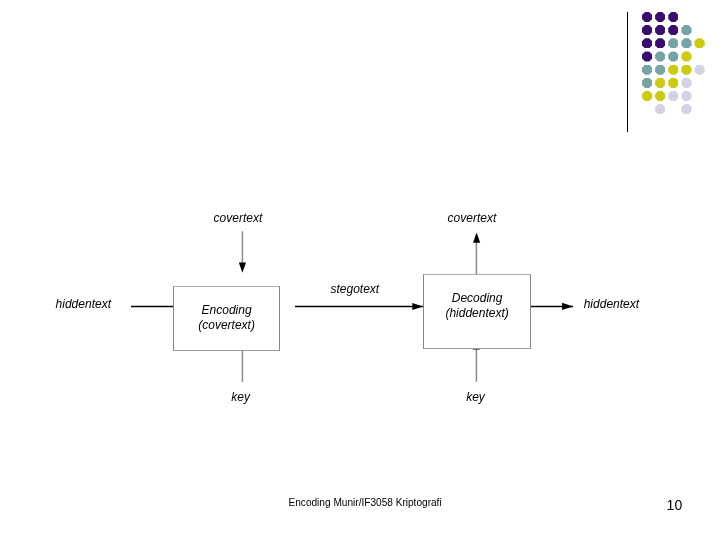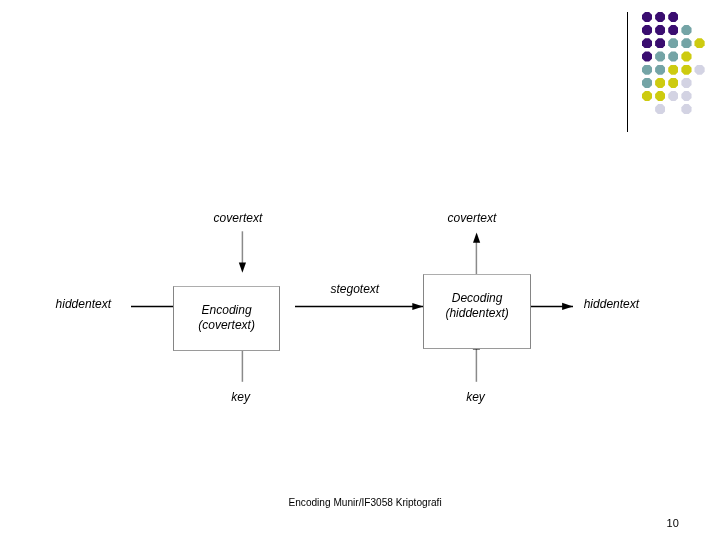--- a/index.html
+++ b/index.html
@@ -16,22 +16,22 @@
   
   #diagram{position:absolute;left:0;top:0;width:720px;height:540px;}
   .proc-box{position:absolute;border:1px solid #858585;border-top-color:#adadad;border-bottom-color:#9a9a9a;background:#fff;box-sizing:border-box;}
   .proc-text{position:absolute;width:100%;text-align:center;font-style:italic;
              font-size:12px;line-height:14px;color:#000;}
   .lbl{position:absolute;font-style:italic;font-size:12px;color:#000;white-space:nowrap;}
 
   
   #footer-text{position:absolute;left:288.5px;top:496.7px;font-size:10.1px;color:#000;
                font-family:"Liberation Sans",sans-serif;}
-  #page-number{position:absolute;left:666.6px;top:497.4px;font-size:11px;color:#000;
-               font-family:"Liberation Sans",sans-serif;margin-top:20px;}
+  #page-number{position:absolute;left:666.6px;top:497.4px;font-size:14px;color:#000;
+               font-family:"Liberation Sans",sans-serif;}
 </style>
 </head>
 <body>
 
 <div id="slide">
 
   <div id="logo">
     <div id="logo-rule"></div>
   <div class="dot" style="left: 22px; top: 11.9px; background: rgb(58, 13, 112); clip-path: polygon(30% 0px, 70% 0px, 100% 30%, 100% 70%, 70% 100%, 30% 100%, 0px 70%, 0px 30%);"></div>
       <div class="dot" style="left: 35.12px; top: 11.9px; background: rgb(58, 13, 112); clip-path: polygon(30% 0px, 70% 0px, 100% 30%, 100% 70%, 70% 100%, 30% 100%, 0px 70%, 0px 30%);"></div>

